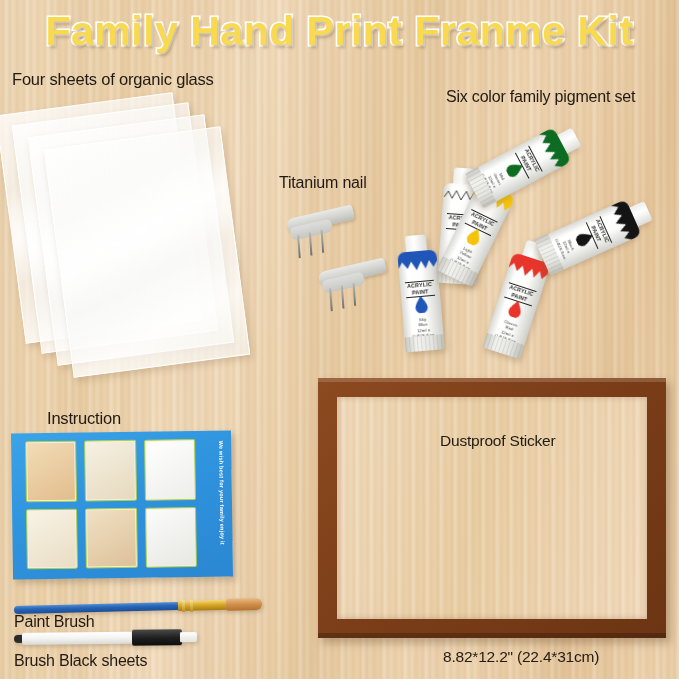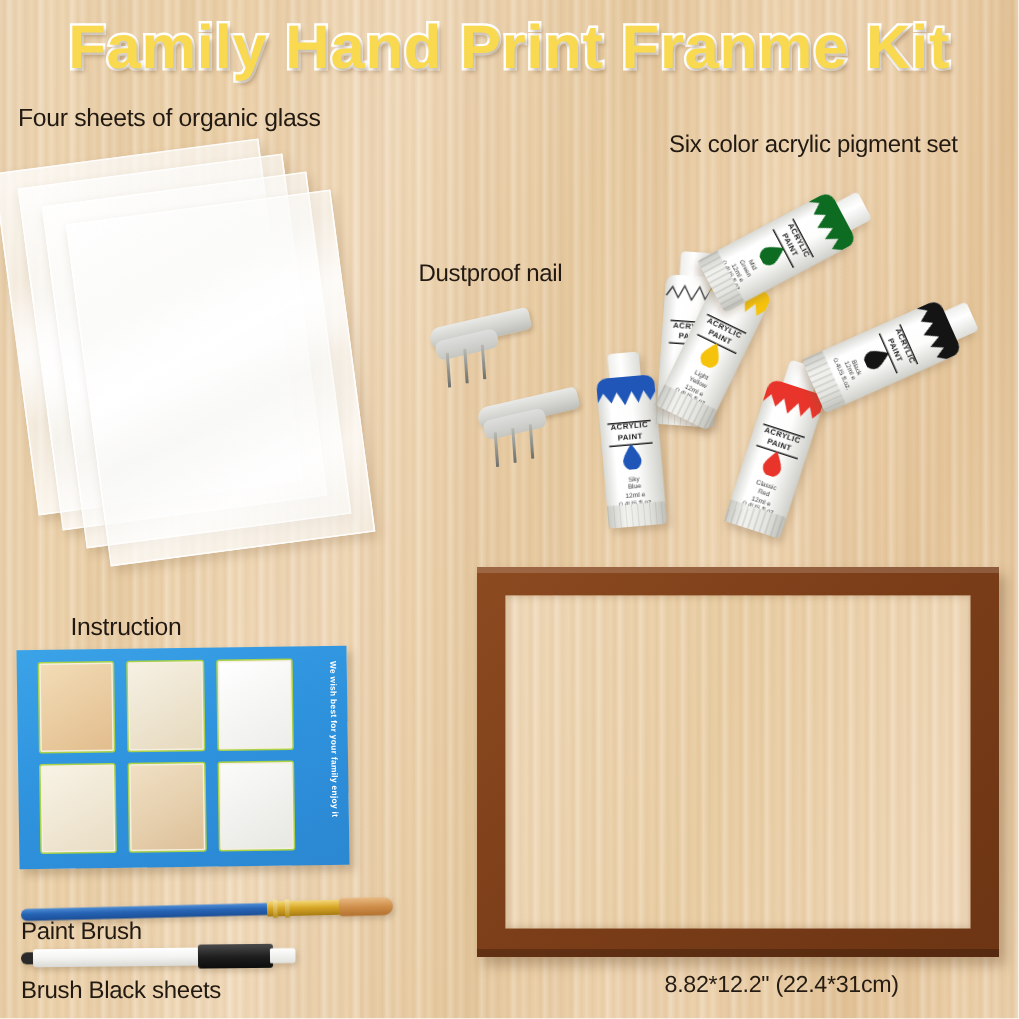--- a/index.html
+++ b/index.html
@@ -177,22 +177,22 @@
          box-shadow:inset 0 0 6px rgba(110,70,35,.30);}
 </style>
 </head>
 <body>
 
 <div id="poster">
 
   <div id="title">Family Hand Print Franme Kit</div>
 
   <div class="hd" id="h-glass">Four sheets of organic glass</div>
-  <div class="hd" id="h-pigment">Six color acrylic pigment set</div>
-  <div class="hd" id="h-nail">Dustproof nail</div>
+  <div class="hd" id="h-pigment">Six color family pigment set</div>
+  <div class="hd" id="h-nail">Titanium nail</div>
   <div class="hd" id="h-instr">Instruction</div>
 
   <div id="glass">
     <div class="sheet" id="s1"></div>
     <div class="sheet" id="s2"></div>
     <div class="sheet" id="s3"></div>
     <div class="sheet" id="s4"></div>
   </div>
 
   <div class="nail" id="nail1">
@@ -384,15 +384,16 @@
     <div class="cap2"></div>
     <div class="tipc"></div>
   </div>
   <div class="hd" id="lbl-brush">Paint Brush</div>
   <div class="hd" id="lbl-marker">Brush Black sheets</div>
 
   <div id="frame">
     <div class="bevel"></div>
     <div class="inner"></div>
   </div>
+  <div class="hd" id="lbl-sticker">Dustproof Sticker</div>
   <div class="hd" id="cap-frame">8.82*12.2"  (22.4*31cm)</div>
 
 </div>
 
 </body></html>

